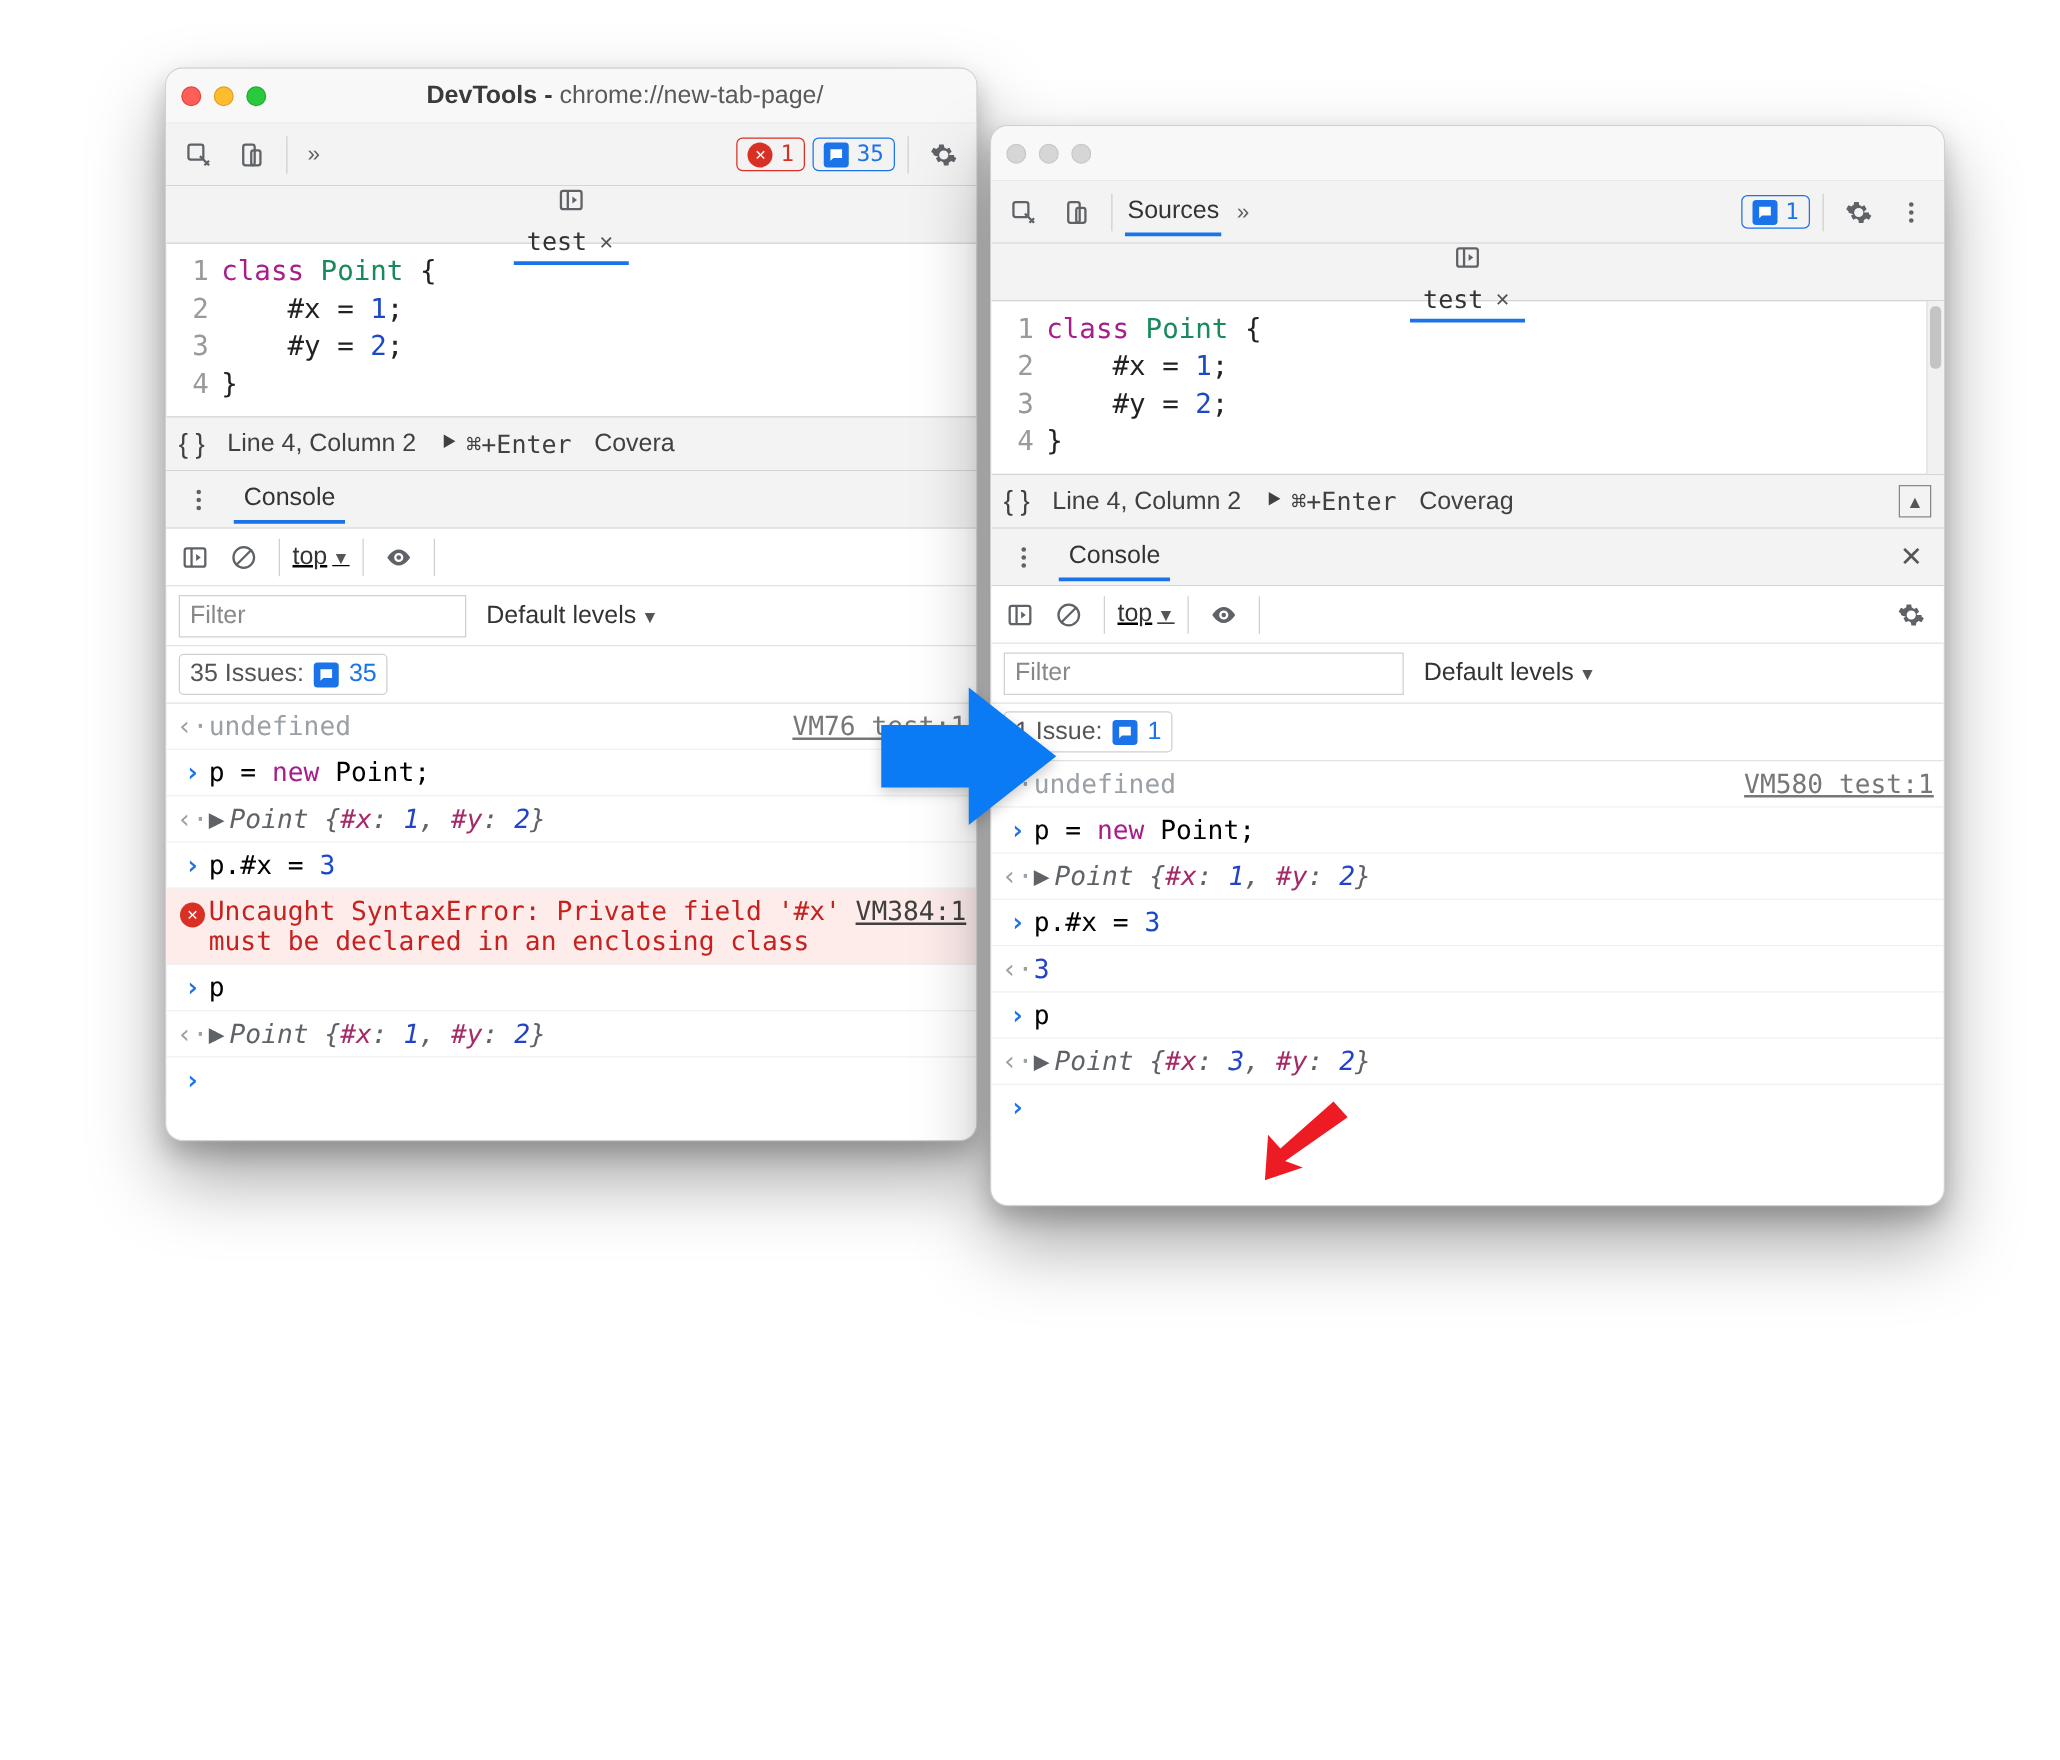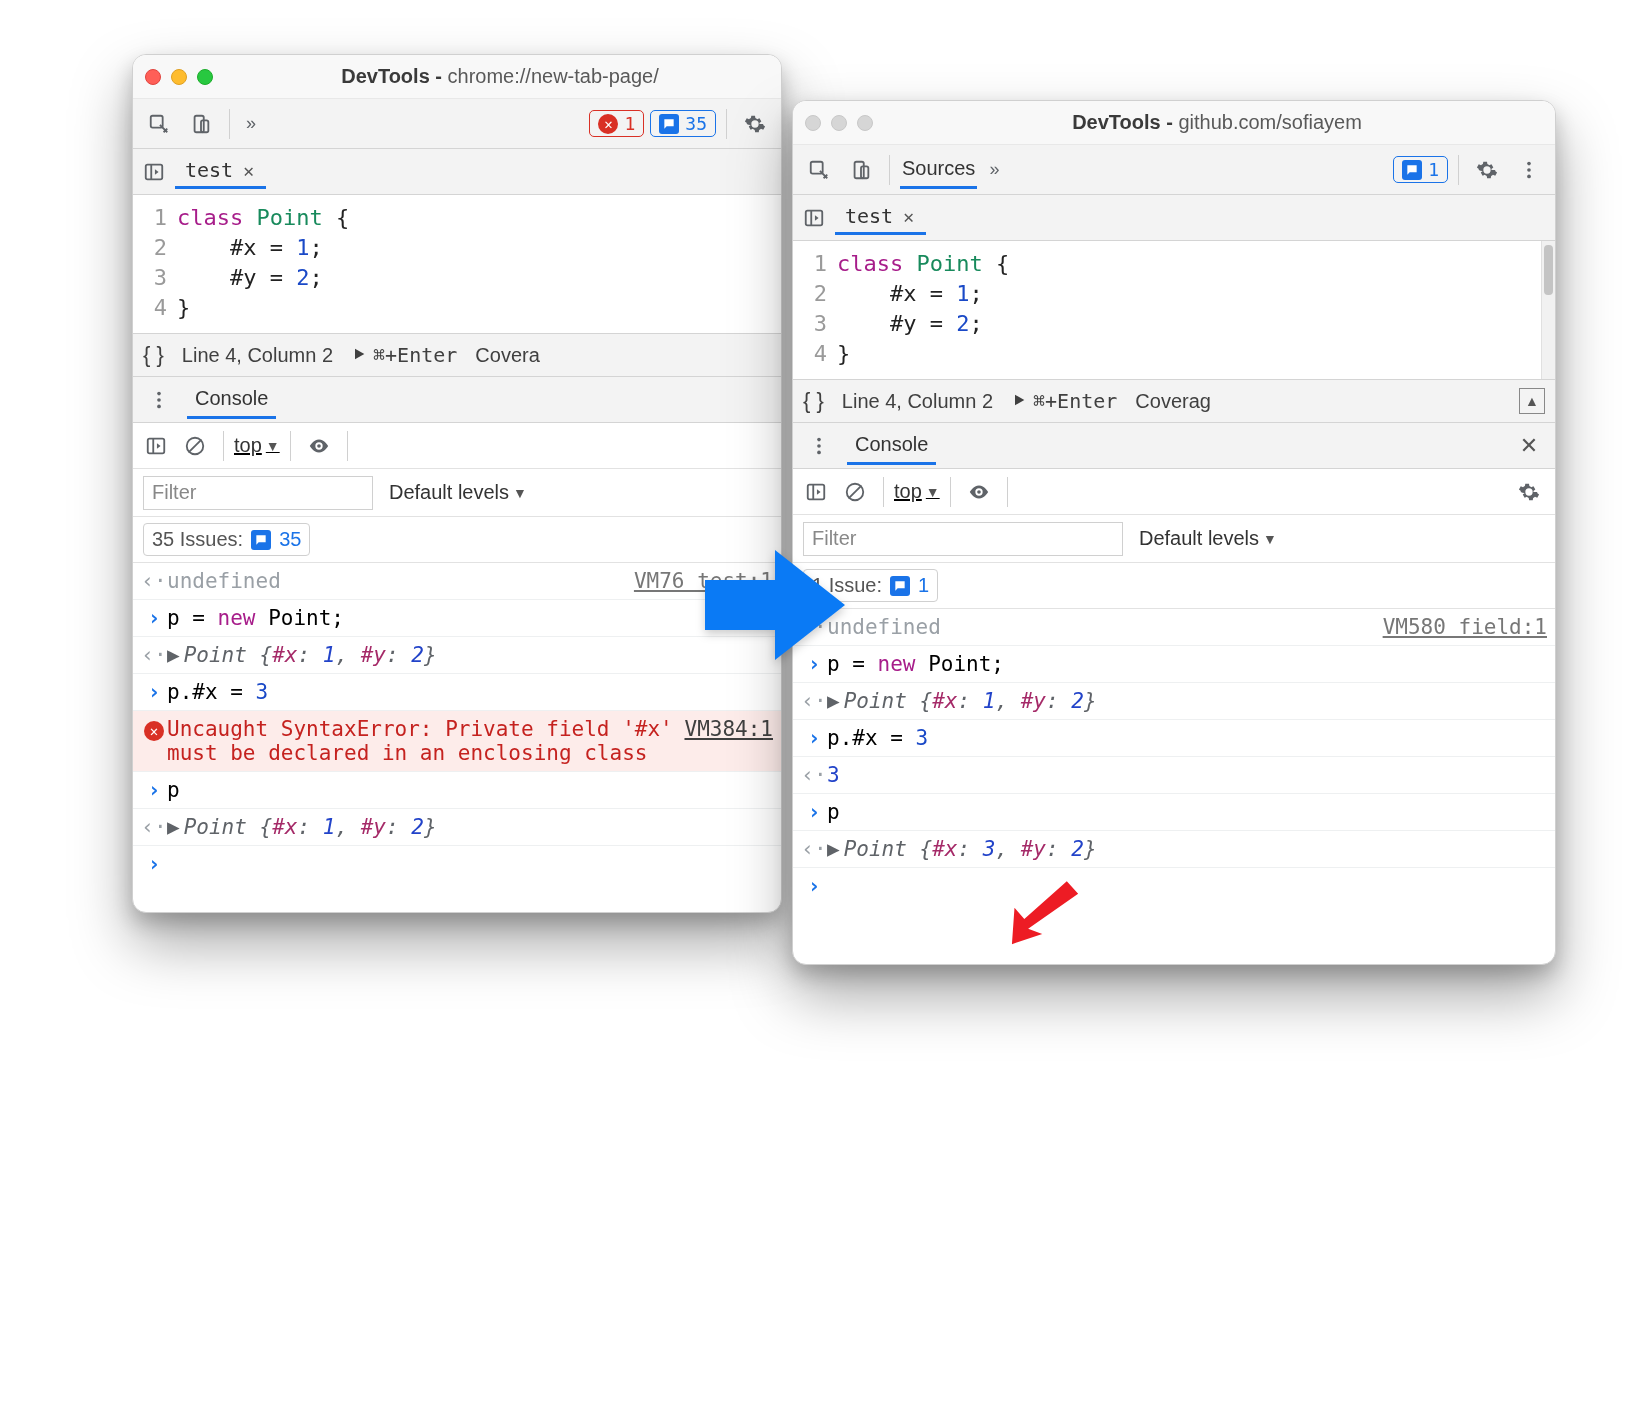--- a/index.html
+++ b/index.html
@@ -57,21 +57,21 @@
   .pill {
     display:inline-flex; align-items:center; gap:6px;
     border:1.5px solid; border-radius:5px; padding:2px 8px;
     font-size:18px; font-family:Menlo,Consolas,monospace;
   }
   .pill.err { border-color:#d93025; color:#d93025; }
   .pill.msg { border-color:#1a73e8; color:#1a73e8; }
   .spacer { flex:1; }
   .tabsbar {
     height:46px; background:#f3f3f3; border-bottom:1px solid #d4d4d4;
-    display:flex; align-items:center; padding:0 6px; gap:6px;
+    display:flex; align-items:center; padding:0 6px; gap:6px;flex-direction:column;
   }
   .filetab {
     display:inline-flex; align-items:center; gap:8px;
     padding:4px 10px; font-size:20px; color:#333;
     border-bottom:3px solid #1a73e8; font-family:Menlo,Consolas,monospace;
   }
   .filetab .x { font-size:18px; color:#555; cursor:pointer; padding:0 2px; }
   .editor { display:flex; font-size:22px; line-height:30px; padding:8px 0 10px 0; }
   .gutter { width:44px; text-align:right; color:#9a9a9a; padding-right:10px; font-family:Menlo,Consolas,monospace;}
   .code { flex:1; font-family:Menlo,Consolas,monospace; color:#222; white-space:pre; }
@@ -330,23 +330,20 @@
   <div style="height:30px"></div>
 </div>
 
 <div class="window" style="left:760px; top:100px; width:764px;">
   <div class="titlebar">
     <div class="traffic">
       <span class="tl grey"></span>
       <span class="tl grey"></span>
       <span class="tl grey"></span>
     </div>
-    <div class="title">
-      <b>DevTools - </b><span>github.com/sofiayem</span>
-    </div>
   </div>
 
   <div class="toolbar">
     <span class="iconbtn">
       <svg viewBox="0 0 24 24" fill="none" stroke="currentColor" stroke-width="2">
           <rect x="3" y="3" width="13" height="13" rx="2"></rect>
           <path d="M13 13 l8 8 M17 21 l4-4"></path>
         </svg>
     </span>
     <span class="iconbtn">
@@ -490,21 +487,21 @@
           </svg>
         </span>
       <span style="color:#1a73e8">1</span>
     </span>
   </div>
 
   <div class="loglist">
     <div class="logrow">
       <span class="mark ret">‹·</span>
       <span class="body" style="color:#9aa0a6"><span>undefined</span></span>
-      <span class="src link">VM580 field:1</span>
+      <span class="src link">VM580 test:1</span>
     </div>
     <div class="logrow">
       <span class="mark prompt">›</span>
       <span class="body">p = <span class="kw">new</span> Point;</span>
     </div>
     <div class="logrow">
       <span class="mark ret">‹·</span>
       <span class="body italic"><span class="result-tri">▶</span>Point {<span class="prop">#x</span>: <span class="val">1</span>, <span class="prop">#y</span>: <span class="val">2</span>}</span>
     </div>
     <div class="logrow">

